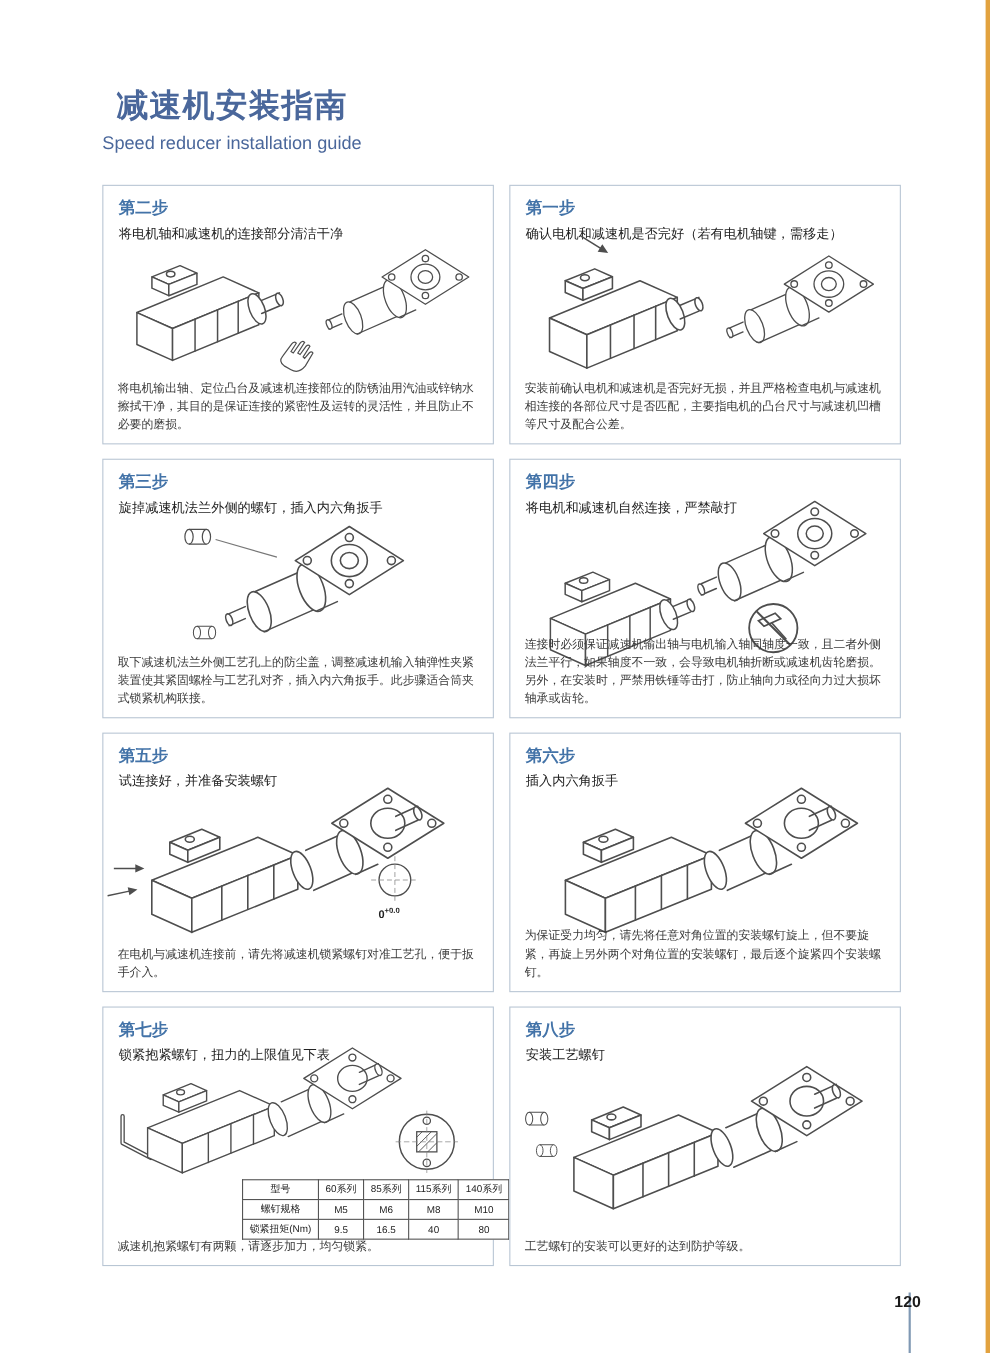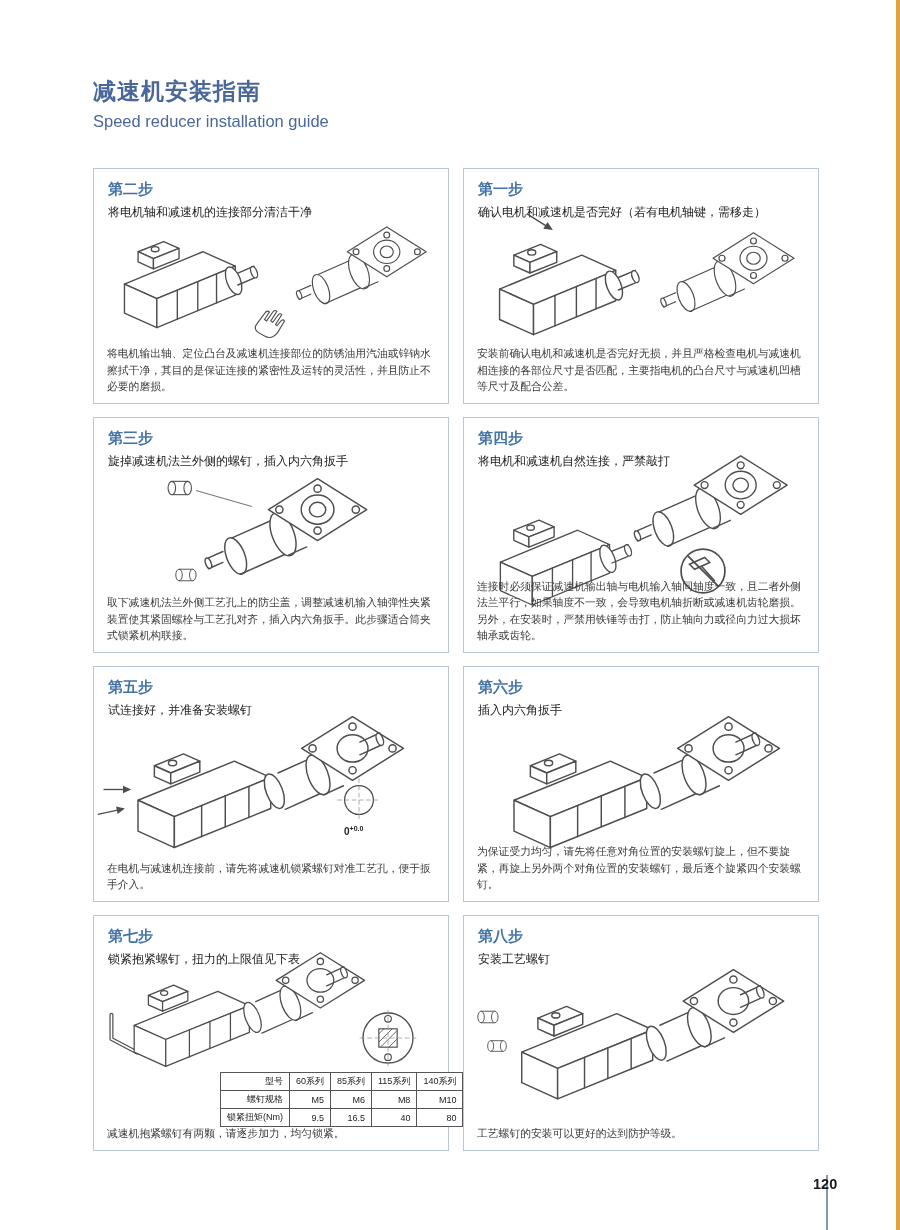--- a/index.html
+++ b/index.html
@@ -3,35 +3,35 @@
 <meta charset="utf-8">
 <style>
   html,body{margin:0;padding:0;}
   body{
     width:900px;height:1230px;position:relative;background:#ffffff;
     font-family:"Liberation Sans","DejaVu Sans",sans-serif;overflow:hidden;color:#333;
   }
   .side-strip{position:absolute;right:0;top:0;width:4px;height:1230px;background:var(--side-strip,#e2a23f);}
   
   .header{position:absolute;left:93px;top:76px;}
-  .title-zh{font-size:23px;font-weight:700;color:var(--title-blue,#4a679b);margin:0;letter-spacing:1px;}
+  .title-zh{font-size:29px;font-weight:700;color:var(--title-blue,#4a679b);margin:0;letter-spacing:1px;text-align:center;}
   .title-en{font-size:16.5px;color:var(--title-blue,#4a679b);margin:5px 0 0 0;font-weight:400;text-align:right;}
   
   .steps-grid{position:absolute;left:93px;top:168px;width:726px;display:grid;
     grid-template-columns:356px 356px;grid-auto-rows:236px;gap:13px 14px;}
   .step-box{border:1px solid var(--box-border,#b9c6d4);background:#fff;position:relative;
     padding:11px 14px;box-sizing:border-box;}
   .step-head{font-size:15px;font-weight:700;color:var(--accent-blue,#4373a8);margin:0;}
   .step-sub{font-size:12px;color:#222;margin-top:5px;line-height:1.35;}
   .step-caption{position:absolute;left:13px;right:13px;bottom:9px;font-size:10.8px;color:#3a3a3a;line-height:1.5;}
   .il{position:absolute;}
   .leader{position:absolute;height:1px;background:#777;transform-origin:left center;}
   
   .torque-table{position:absolute;left:126px;top:156px;border-collapse:collapse;font-size:9px;color:#222;background:#fff;}
-  .torque-table td{border:1px solid #555;padding:2px 6px;text-align:right;white-space:nowrap;}
+  .torque-table td{border:1px solid #555;padding:2px 6px;text-align:center;white-space:nowrap;}
   
   .dim-label{position:absolute;font-size:10px;color:#222;font-weight:700;}
   .dim-sup{font-size:7px;vertical-align:super;}
   
   .footer-rule{position:absolute;left:826px;top:1175px;width:2px;height:55px;background:var(--footer-rule,#8099b4);}
   .page-num{position:absolute;left:813px;top:1176px;font-size:14.5px;font-weight:700;color:#1a1a1a;}
 </style>
 </head>
 <body>
 

